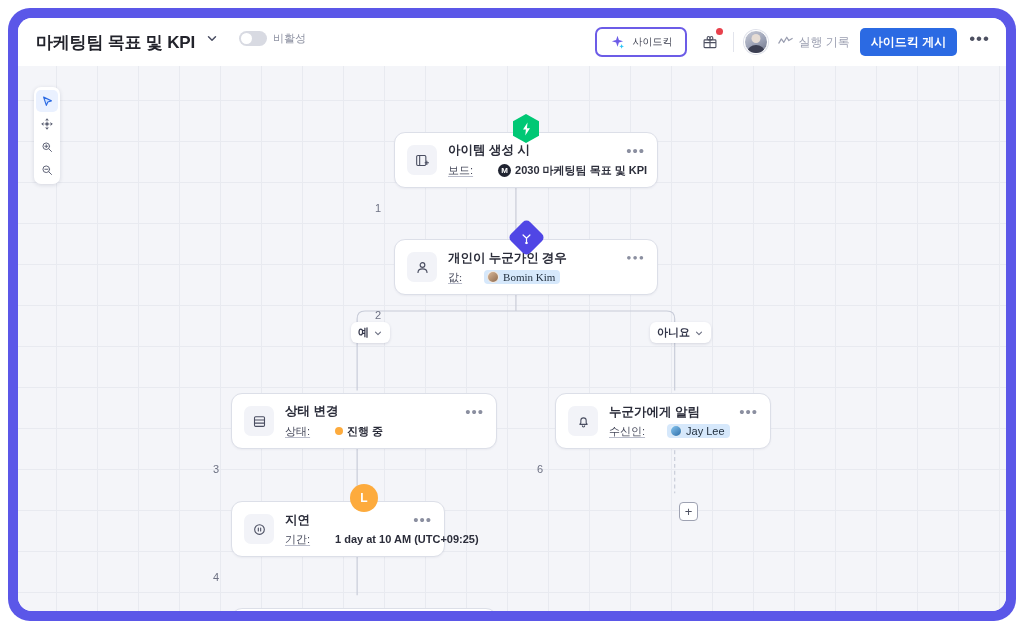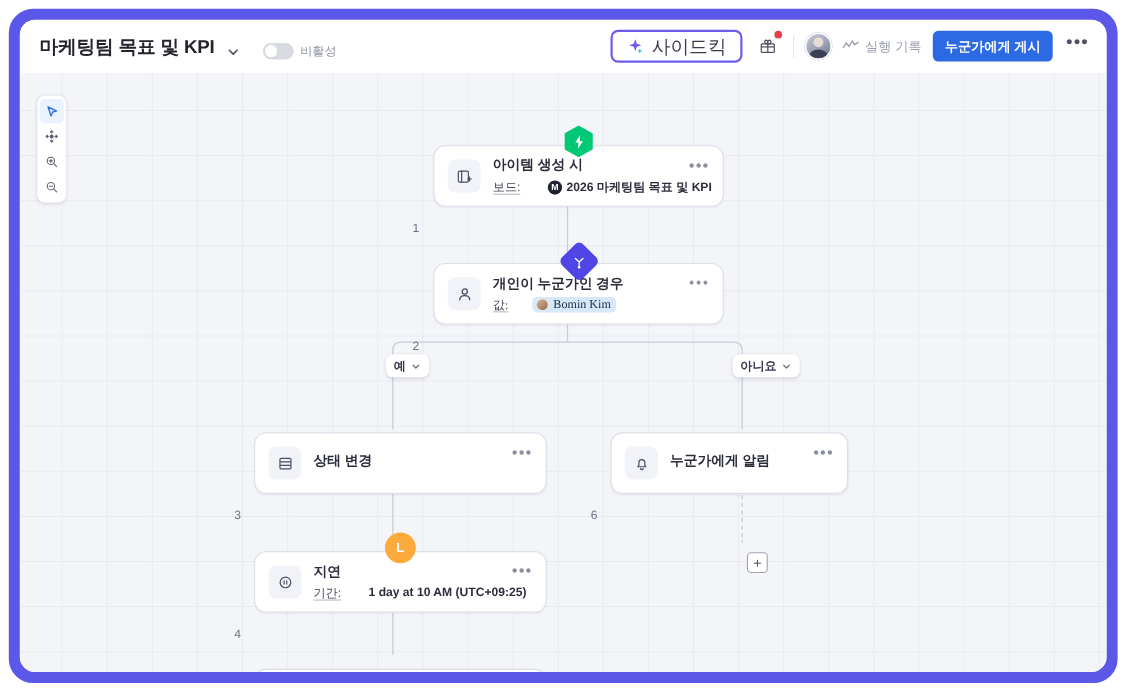--- a/index.html
+++ b/index.html
@@ -30,21 +30,21 @@
   
   #header {
     position: relative;
     height: 48px;
     background: #ffffff;
     display: flex;
     align-items: center;
     padding: 0 14px 0 18px;
     z-index: 30;
   }
-  .hdr-left { display: flex; align-items: flex-end; gap: 10px; flex: 1; min-width: 0; }
+  .hdr-left { display: flex; align-items: flex-start; gap: 10px; flex: 1; min-width: 0; }
   #wf-title {
     font-size: 17px; font-weight: bold; color: #22232b;
     letter-spacing: -0.2px; white-space: nowrap;
   }
   .chev {
     width: 14px; height: 14px; flex: none; color: #4b4e63;
   }
   .chev svg { display: block; }
 
   .toggle-wrap { display: flex; align-items: center; gap: 6px; margin-left: 10px; }
@@ -59,21 +59,21 @@
   .toggle-label { font-size: 11px; color: #8f93a3; white-space: nowrap; }
 
   .hdr-right { display: flex; align-items: center; gap: 10px; }
 
   #sidekick-btn {
     display: flex; align-items: center; gap: 7px;
     height: 30px; padding: 0 13px;
     border: 2px solid #6c5ce7; border-radius: 7px;
     background: #ffffff;
   }
-  #sidekick-btn .sk-label { font-size: 17px; color: #3a3d4d; white-space: nowrap; }
+  #sidekick-btn .sk-label { font-size: 10px; color: #3a3d4d; white-space: nowrap; }
   .sk-spark { width: 15px; height: 15px; flex: none; }
 
   .icon-btn {
     position: relative; width: 26px; height: 26px;
     display: flex; align-items: center; justify-content: center;
     color: #4d5061;
   }
   .red-dot {
     position: absolute; top: -1px; right: 0px;
     width: 7px; height: 7px; border-radius: 50%; background: #e8414c;
@@ -304,21 +304,21 @@
       <div id="runlog">
         <span>
           <svg viewBox="0 0 18 14" width="15" height="12" fill="none" stroke="currentColor" stroke-width="1.5" stroke-linecap="round" stroke-linejoin="round">
                 <path d="M1 9.5 4 4.5 7 8.5 10.5 2.5 13 6.5 17 4"></path>
               </svg>
         </span>
         <span>실행 기록</span>
       </div>
 
       <div id="publish-btn">
-        <span>누군가에게 게시</span>
+        <span>사이드킥 게시</span>
       </div>
 
       <div id="hdr-more">•••</div>
     </div>
   </div>
 
   <div id="canvas">
 
     <div id="toolrail">
       <div class="tool active">
@@ -385,21 +385,21 @@
               <path d="M5.6 3v12"></path>
               <path d="M14.2 9.6v4.2M12.1 11.7h4.2"></path>
         </svg>
       </div>
       <div class="ntext">
         <div class="ntitle">아이템 생성 시</div>
         <div class="nsub">
           <span class="lbl underline">보드:</span>
           <span class="chip plain">
             <span class="board-badge">M</span>
-            <span>2026 마케팅팀 목표 및 KPI</span>
+            <span>2030 마케팅팀 목표 및 KPI</span>
           </span>
         </div>
       </div>
       <div class="nmore">•••</div>
     </div>
 
     <div class="badge-diamond" style="left:495px; top:158px;">
       <svg viewBox="0 0 14 14" width="12" height="12" fill="none" stroke="currentColor" stroke-width="1.4" stroke-linecap="round">
             <path d="M7 12.5V7M7 7 3 3.2M7 7l4-3.8"></path>
             <circle cx="7" cy="12.6" r="0.8" fill="currentColor"></circle>
@@ -426,59 +426,73 @@
     </div>
 
     <div class="branch-pill" style="left:333px; top:256px;">
       <span>예</span>
       <span class="chev">
         <svg viewBox="0 0 16 16" width="10" height="10" fill="none" stroke="currentColor" stroke-width="1.8" stroke-linecap="round" stroke-linejoin="round">
               <path d="M4 6.5 8 10.5 12 6.5"></path>
             </svg>
       </span>
     </div>
-    <div class="branch-pill" style="left:648px; top:256px;">
+    <div class="branch-pill" style="left:632px; top:256px;">
       <span>아니요</span>
       <span class="chev">
         <svg viewBox="0 0 16 16" width="10" height="10" fill="none" stroke="currentColor" stroke-width="1.8" stroke-linecap="round" stroke-linejoin="round">
               <path d="M4 6.5 8 10.5 12 6.5"></path>
             </svg>
       </span>
     </div>
 
     <div class="node" style="left:213px; top:327px; width:266px;">
       <div class="nicon">
         <svg viewBox="0 0 18 18" width="15" height="15" fill="none" stroke="currentColor" stroke-width="1.3" stroke-linejoin="round">
               <rect x="3" y="3.2" width="12" height="11.6" rx="1.4"></rect>
               <path d="M3 7.1h12M3 10.9h12"></path>
             </svg>
       </div>
       <div class="ntext">
         <div class="ntitle">상태 변경</div>
+        <div class="nsub">
+          <span class="lbl underline">상태:</span>
+          <span class="chip plain">
+            <span class="status-dot"></span>
+            <span>진행 중</span>
+          </span>
+        </div>
       </div>
       <div class="nmore">•••</div>
     </div>
 
     <div class="node" style="left:537px; top:327px; width:216px;">
       <div class="nicon">
         <svg viewBox="0 0 18 18" width="15" height="15" fill="none" stroke="currentColor" stroke-width="1.3" stroke-linecap="round" stroke-linejoin="round">
               <path d="M4.6 12.4h8.8l-1.2-1.8V7.8a3.2 3.2 0 0 0-6.4 0v2.8z"></path>
               <path d="M7.6 14.2a1.4 1.4 0 0 0 2.8 0"></path>
             </svg>
       </div>
       <div class="ntext">
         <div class="ntitle">누군가에게 알림</div>
+        <div class="nsub">
+          <span class="lbl underline">수신인:</span>
+          <span class="chip person">
+            <span class="ava b"></span>
+            <span>Jay Lee</span>
+          </span>
+        </div>
       </div>
       <div class="nmore">•••</div>
     </div>
 
     <div class="badge-circle" style="left:332px; top:418px;">
       <span>L</span>
     </div>
-    <div class="node" style="left:213px; top:435px; width:266px;">
+    <div class="node" style="left:213px; top:435px; width:214px;">
       <div class="nicon">
         <svg viewBox="0 0 18 18" width="15" height="15" fill="none" stroke="currentColor" stroke-width="1.3" stroke-linecap="round">
               <circle cx="9" cy="9" r="5.8"></circle>
               <path d="M7.6 7.2v3.6M10.4 7.2v3.6"></path>
             </svg>
       </div>
       <div class="ntext">
         <div class="ntitle">지연</div>
         <div class="nsub">
           <span class="lbl underline">기간:</span>

